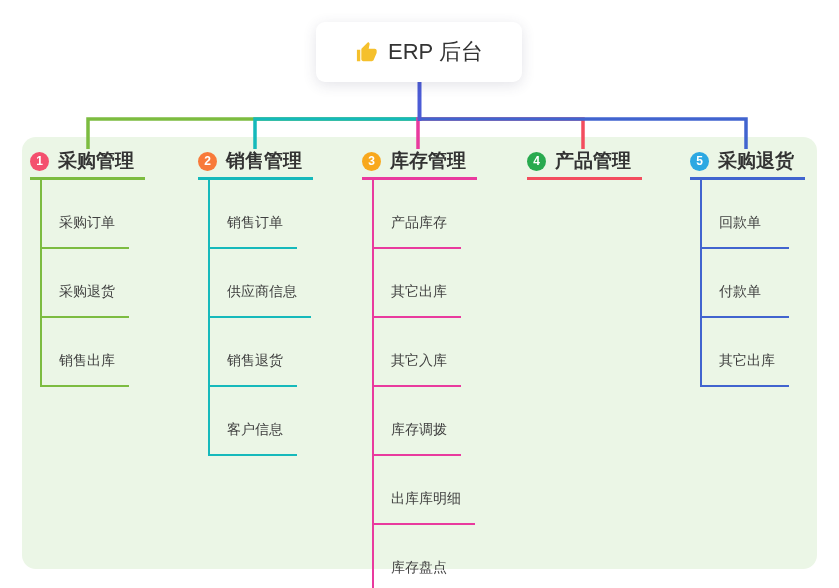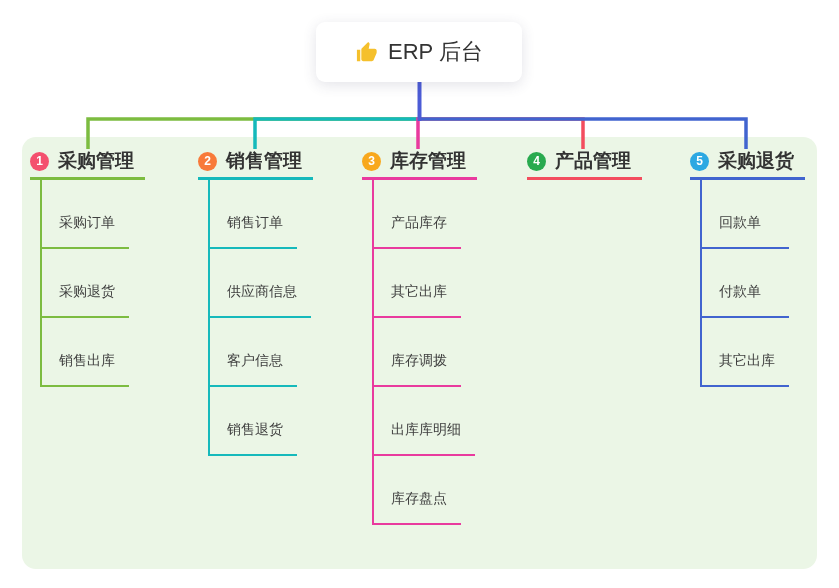--- a/index.html
+++ b/index.html
@@ -81,32 +81,33 @@
       </div>
     </div>
     <div class="branch" style="left: 198px; --c: #15b9bb;">
       <div class="branch-header">
         <span class="badge" style="background: rgb(248, 122, 58);">2</span>
         <span class="branch-label">销售管理</span>
       </div>
       <div class="children">
         <div class="child">销售订单</div>
         <div class="child">供应商信息</div>
+        <div class="child">销售退货</div>
         <div class="child">客户信息</div>
-        <div class="child">销售退货</div>
       </div>
     </div>
     <div class="branch" style="left: 362px; --c: #e93a9e;">
       <div class="branch-header">
         <span class="badge" style="background: rgb(248, 168, 29);">3</span>
         <span class="branch-label">库存管理</span>
       </div>
       <div class="children">
         <div class="child">产品库存</div>
         <div class="child">其它出库</div>
+        <div class="child">其它入库</div>
         <div class="child">库存调拨</div>
         <div class="child">出库库明细</div>
         <div class="child">库存盘点</div>
       </div>
     </div>
     <div class="branch" style="left: 527px; --c: #f34d5e;">
       <div class="branch-header">
         <span class="badge" style="background: rgb(41, 170, 79);">4</span>
         <span class="branch-label">产品管理</span>
       </div>

